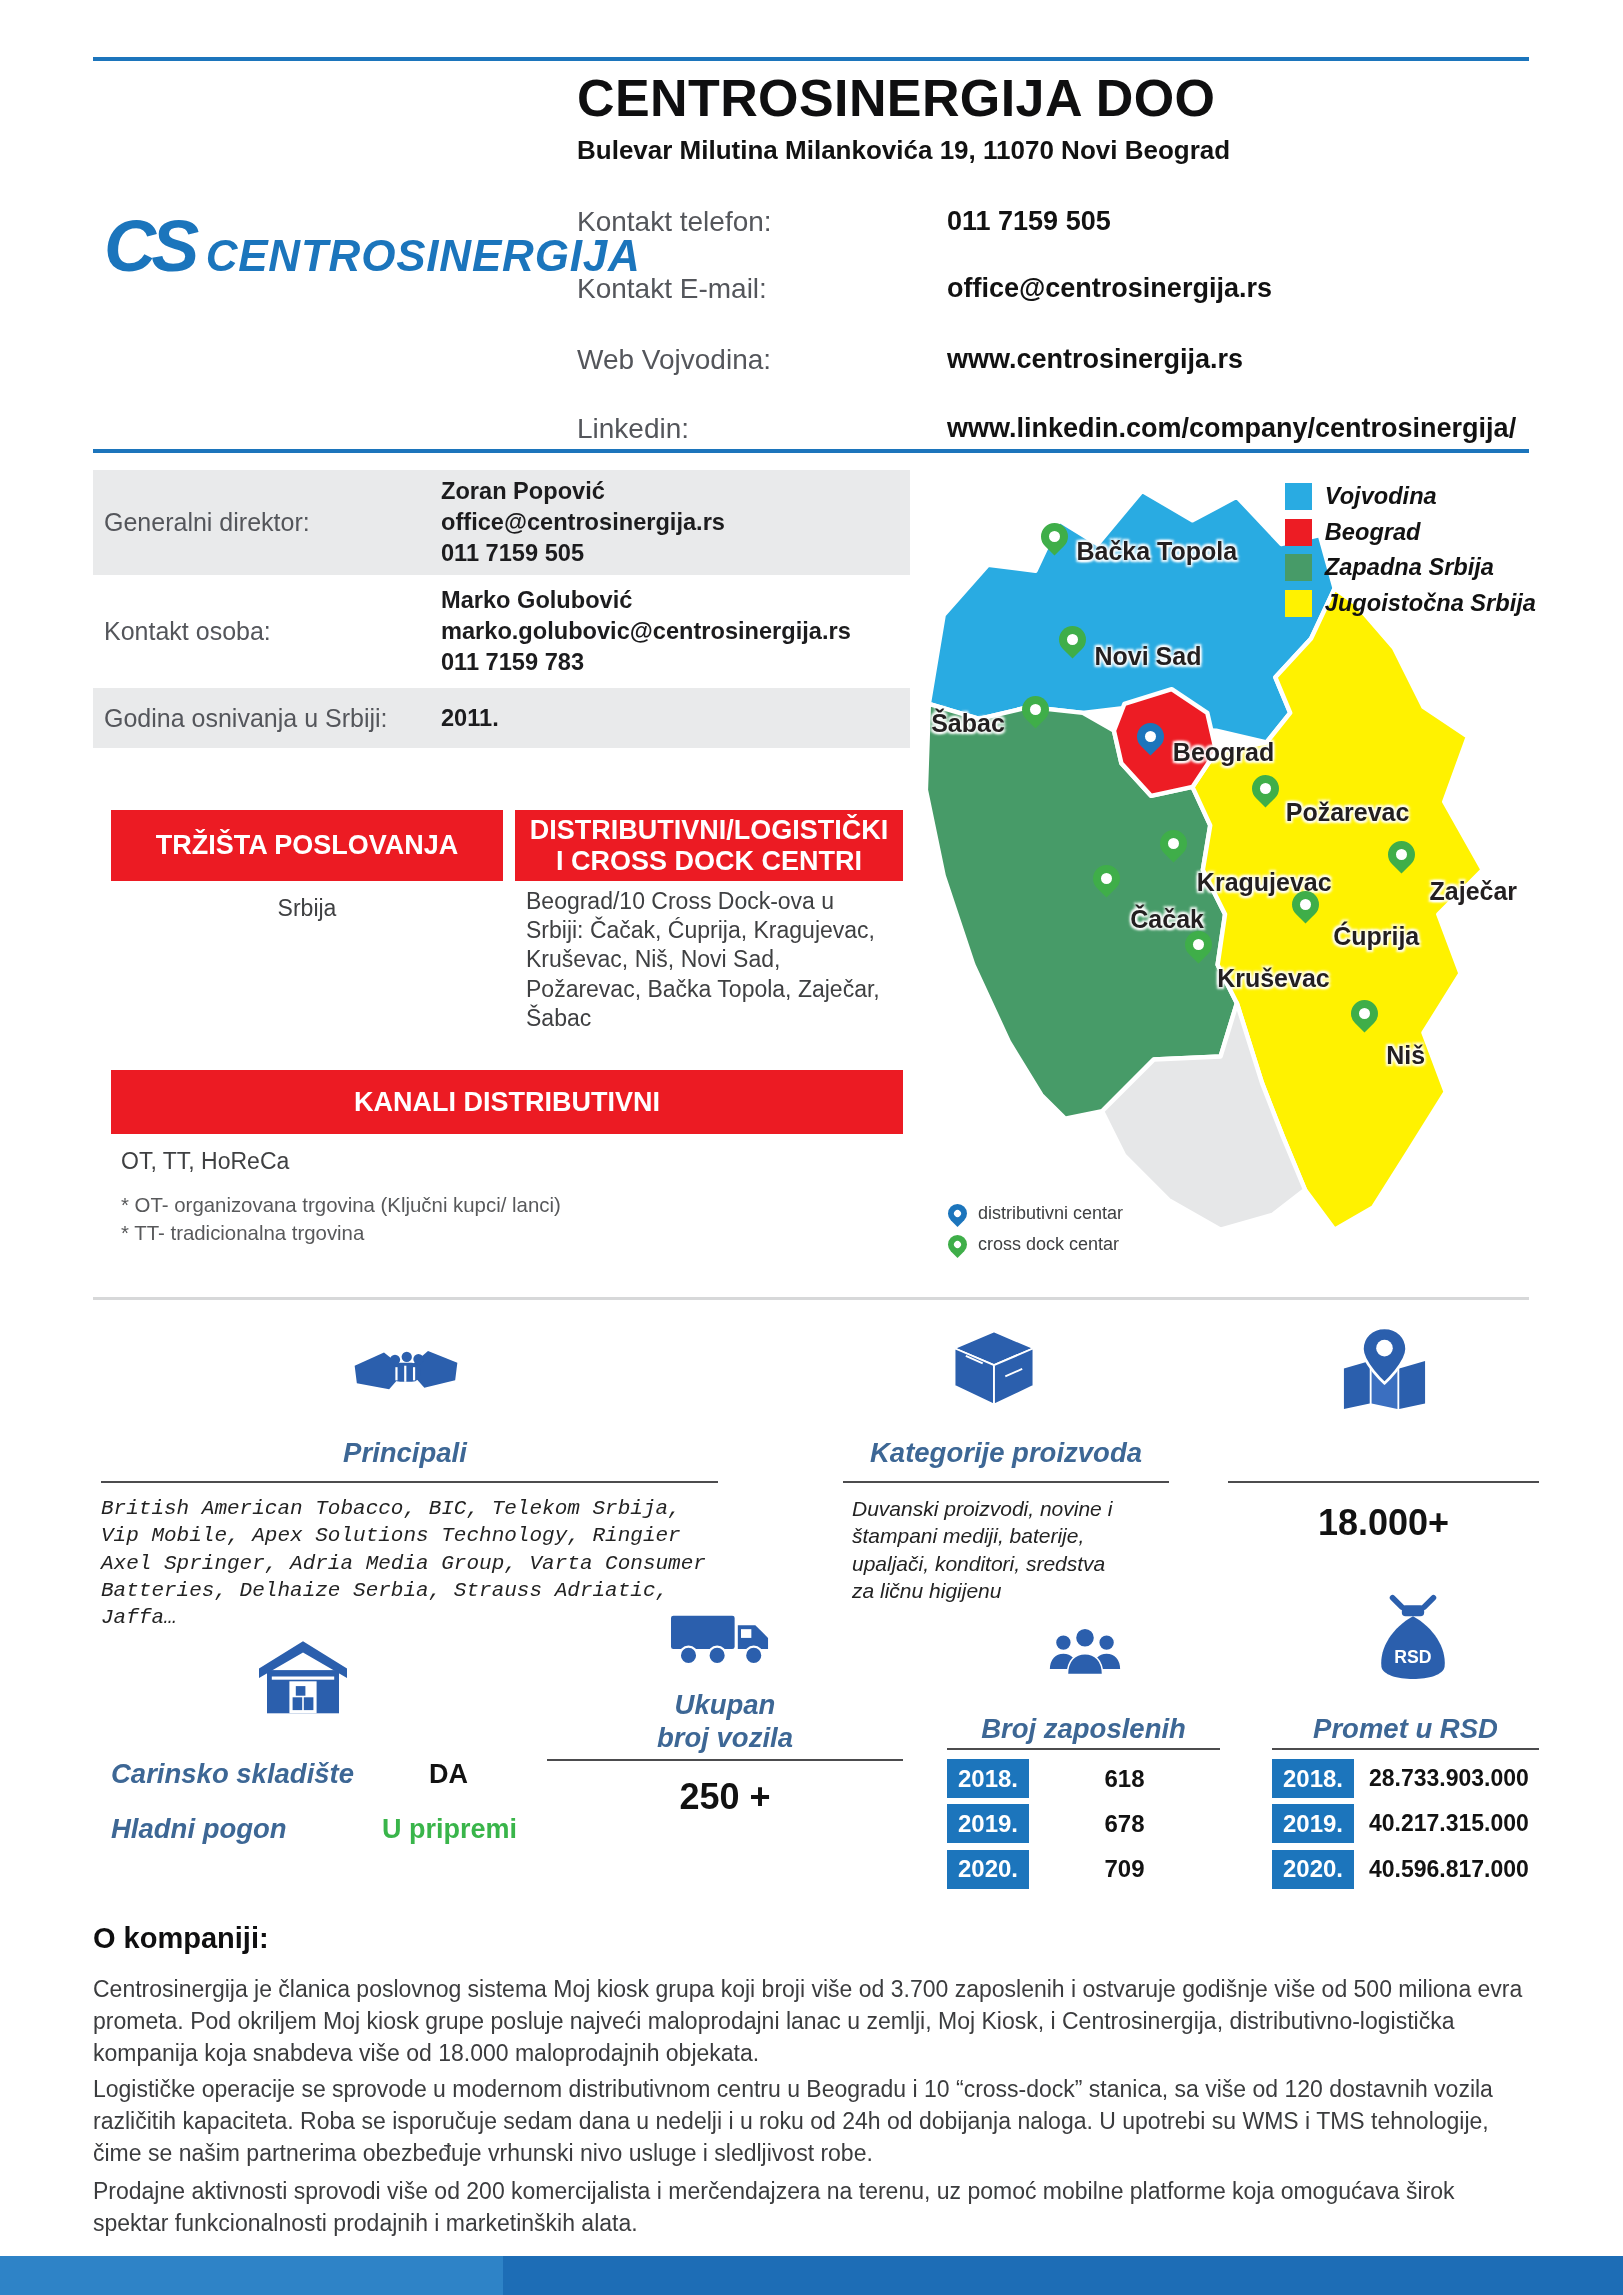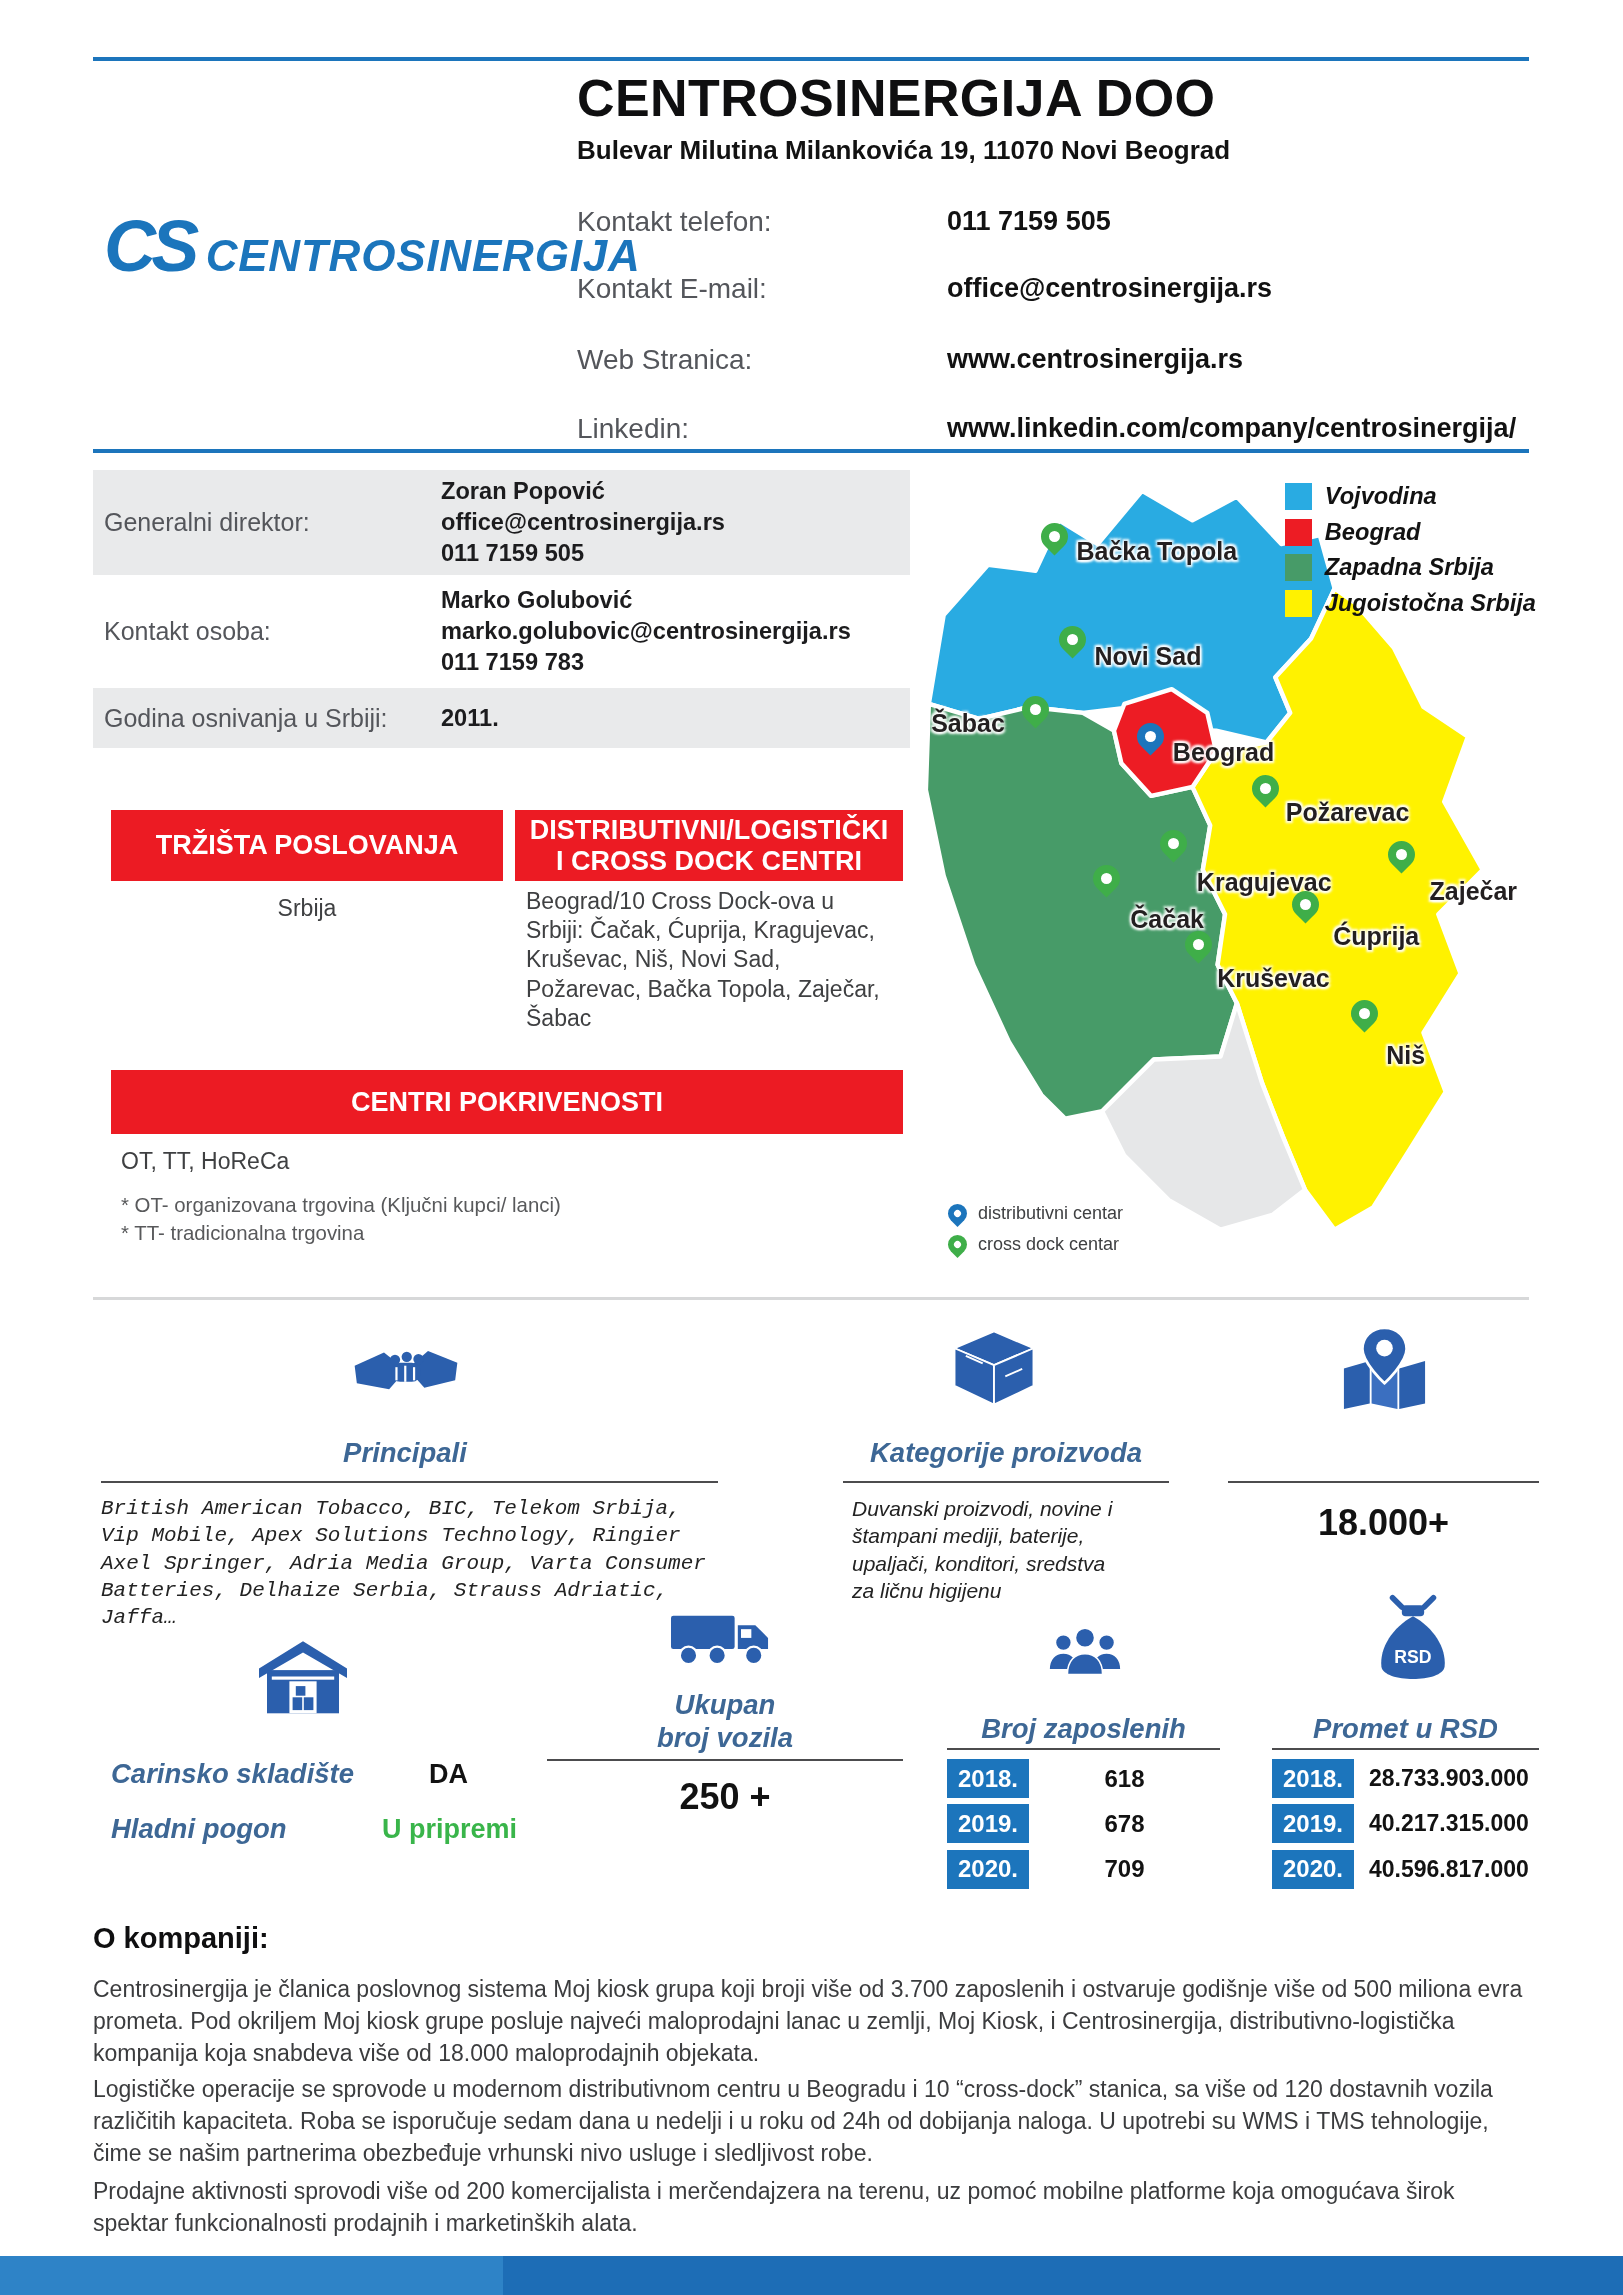--- a/index.html
+++ b/index.html
@@ -82,21 +82,21 @@
     <span class="logo-text">CENTROSINERGIJA</span>
   </div>
   <div class="abs address" style="left:577px;top:135px;">Bulevar Milutina Milankovića 19, 11070 Novi Beograd</div>
 
   <div class="abs h-label" style="left:577px;top:206px;">Kontakt telefon:</div>
   <div class="abs h-value" style="left:947px;top:206px;">011 7159 505</div>
 
   <div class="abs h-label" style="left:577px;top:273px;">Kontakt E-mail:</div>
   <div class="abs h-value" style="left:947px;top:273px;">office@centrosinergija.rs</div>
 
-  <div class="abs h-label" style="left:577px;top:344px;">Web Stranica:</div>
+  <div class="abs h-label" style="left:577px;top:344px;">Web Vojvodina:</div>
   <div class="abs h-value" style="left:947px;top:344px;">www.centrosinergija.rs</div>
 
   <div class="abs h-label" style="left:577px;top:413px;">Linkedin:</div>
   <div class="abs h-value" style="left:947px;top:413px;">www.linkedin.com/company/centrosinergija/</div>
 
   <div class="abs rule" style="left:93px;top:449px;width:1436px;"></div>
 
   <div class="abs info-row gray" style="left:93px;top:470px;width:817px;height:105px;">
     <div class="info-label">Generalni direktor:</div>
     <div class="info-value">
@@ -119,21 +119,21 @@
     <div class="info-label">Godina osnivanja u Srbiji:</div>
     <div class="info-value">2011.</div>
   </div>
 
   <div class="abs banner" style="left:111px;top:810px;width:392px;height:71px;">TRŽIŠTA POSLOVANJA</div>
   <div class="abs body-text center" style="left:111px;top:894px;width:392px;">Srbija</div>
 
   <div class="abs banner" style="left:515px;top:810px;width:388px;height:71px;">DISTRIBUTIVNI/LOGISTIČKI I CROSS DOCK CENTRI</div>
   <div class="abs body-text" style="left:526px;top:887px;width:369px;">Beograd/10 Cross Dock-ova u Srbiji: Čačak, Ćuprija, Kragujevac, Kruševac, Niš, Novi Sad, Požarevac, Bačka Topola, Zaječar, Šabac</div>
 
-  <div class="abs banner" style="left:111px;top:1070px;width:792px;height:64px;">CENTRI POKRIVENOSTI</div>
+  <div class="abs banner" style="left:111px;top:1070px;width:792px;height:64px;">KANALI DISTRIBUTIVNI</div>
   <div class="abs body-text" style="left:121px;top:1147px;width:707px;">OT, TT, HoReCa</div>
   <div class="abs footnote" style="left:121px;top:1194px;">* OT- organizovana trgovina (Ključni kupci/ lanci)</div>
   <div class="abs footnote" style="left:121px;top:1222px;">* TT- tradicionalna trgovina</div>
 
   <div class="abs" style="left:917px;top:466px;width:622px;height:824px;">
     <svg width="622" height="824" viewBox="0 0 420 555" preserveAspectRatio="xMidYMid meet">
       <g stroke="#ffffff" stroke-width="3" stroke-linejoin="round">
         <polygon fill="#29abe2" points="8,160 18,100 48,66 80,70 96,36 122,52 152,16 186,36 216,20 246,52 272,46 282,82 266,116 242,142 252,166 236,186 202,178 170,177 146,162 112,166 76,162 42,170"></polygon>
         <polygon fill="#479b68" points="8,160 42,170 76,162 112,166 133,178 138,200 158,222 186,216 198,242 193,272 208,302 203,336 216,362 205,398 160,400 125,435 100,440 84,424 62,388 38,336 18,276 6,218"></polygon>
         <polygon fill="#fff200" points="236,186 252,166 242,142 266,116 282,82 296,92 322,122 342,162 372,182 356,226 382,272 352,302 367,342 342,382 357,422 332,462 308,500 282,515 262,488 247,452 233,416 216,362 203,336 208,302 193,272 198,242 186,216 202,192"></polygon>

